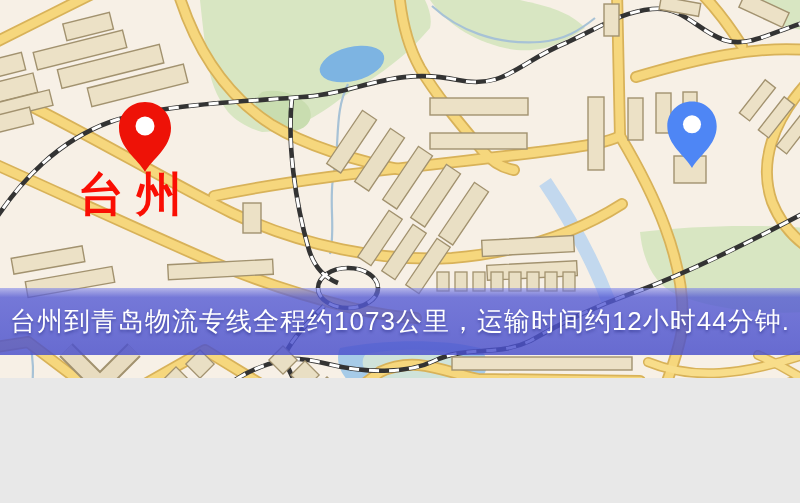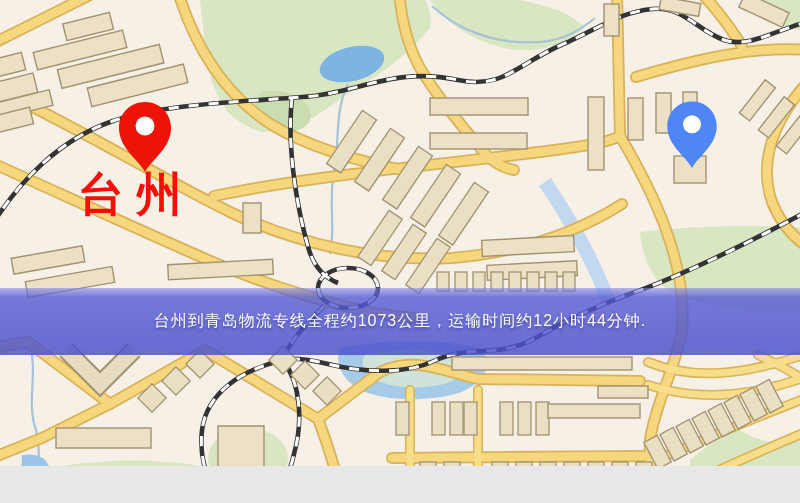--- a/index.html
+++ b/index.html
@@ -1,16 +1,16 @@
 <!DOCTYPE html>
 <html><head>
 <meta charset="utf-8">
 <style>
   html,body{margin:0;padding:0;background:#e8e8e8;}
-  .stage{position:relative;width:800px;height:466px;overflow:hidden;margin:0 auto;
+  .stage{position:relative;width:800px;height:378px;overflow:hidden;margin:0 auto;
          background:#f7f0e6;font-family:"Liberation Sans",sans-serif;}
   .map-svg{position:absolute;left:0;top:0;width:800px;height:503px;display:block;}
   
   .rc{fill:none;stroke:#d8b259;stroke-width:12;stroke-linecap:round;stroke-linejoin:round;}
   .rf{fill:none;stroke:#f6d77d;stroke-width:8.5;stroke-linecap:round;stroke-linejoin:round;}
   .rc2{fill:none;stroke:#d8b259;stroke-width:10;stroke-linecap:round;stroke-linejoin:round;}
   .rf2{fill:none;stroke:#f8dd8a;stroke-width:7;stroke-linecap:round;stroke-linejoin:round;}
   
   .rwc{fill:none;stroke:#333333;stroke-width:4.6;stroke-linecap:butt;}
   .rwd{fill:none;stroke:#ffffff;stroke-width:3;stroke-dasharray:10 10;}
@@ -20,21 +20,21 @@
   .park{fill:#d8e6c2;stroke:none;}
   .park2{fill:#c9ddb0;}
   .stream{fill:none;stroke:#a7c2d6;stroke-width:2.2;}
   .city-label{position:absolute;font-family:"Liberation Serif","DejaVu Serif",serif;
               font-weight:700;font-size:46px;line-height:1;white-space:nowrap;}
   .label-taizhou{left:78px;top:172px;letter-spacing:12px;}
   .label-qingdao{left:638px;top:172px;letter-spacing:8px;}
   .banner{position:absolute;left:0;top:288px;width:800px;height:67px;
           display:flex;align-items:center;justify-content:center;
           background:linear-gradient(180deg,rgba(125,132,235,.55) 0%,rgba(84,90,212,.80) 14%,rgba(74,80,204,.83) 100%);}
-  .banner-text{color:#ffffff;font-size:16px;letter-spacing:1px;padding:0 6px;
+  .banner-text{color:#ffffff;font-size:26px;letter-spacing:1px;padding:0 6px;
                text-shadow:0 2px 3px rgba(30,35,120,.5);white-space:nowrap;}
 </style>
 </head>
 <body>
 
 <div class="stage">
 
   <svg class="map-svg" viewBox="0 0 800 503" xmlns="http://www.w3.org/2000/svg">
     <defs>
       <path id="r1" d="M -10,86 C 80,128 160,178 232,213 C 302,246 382,262 452,258 C 524,252 578,232 622,204"></path>

